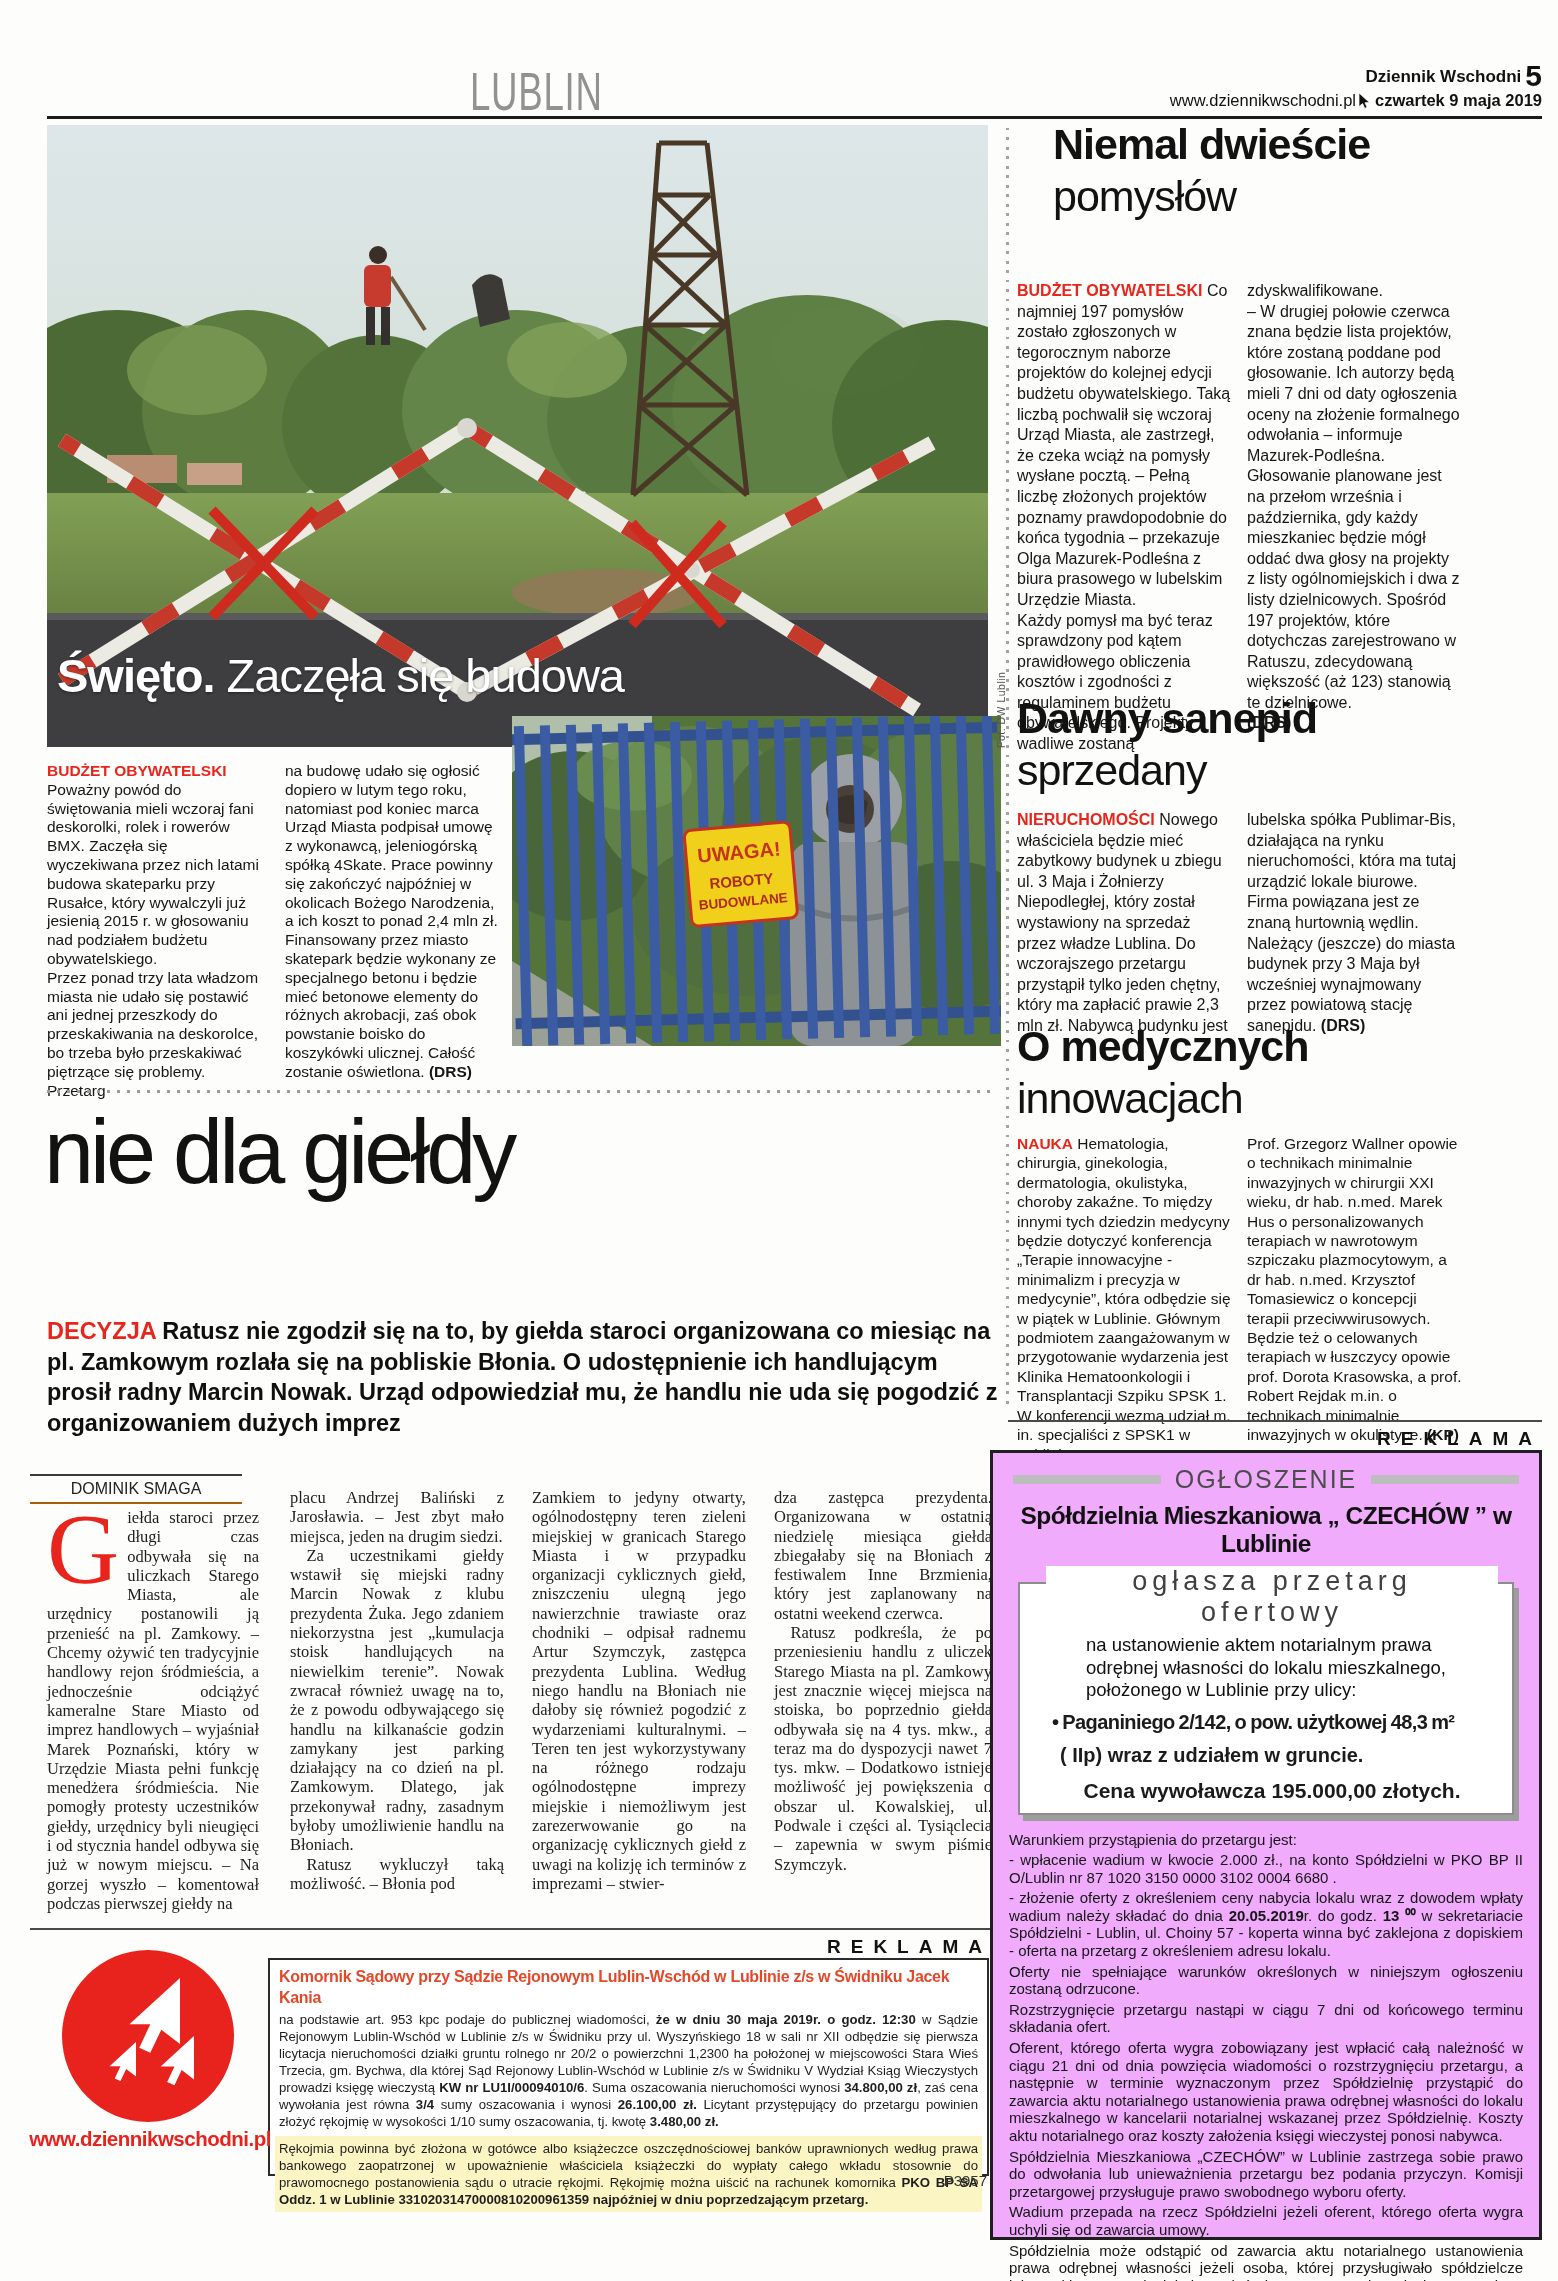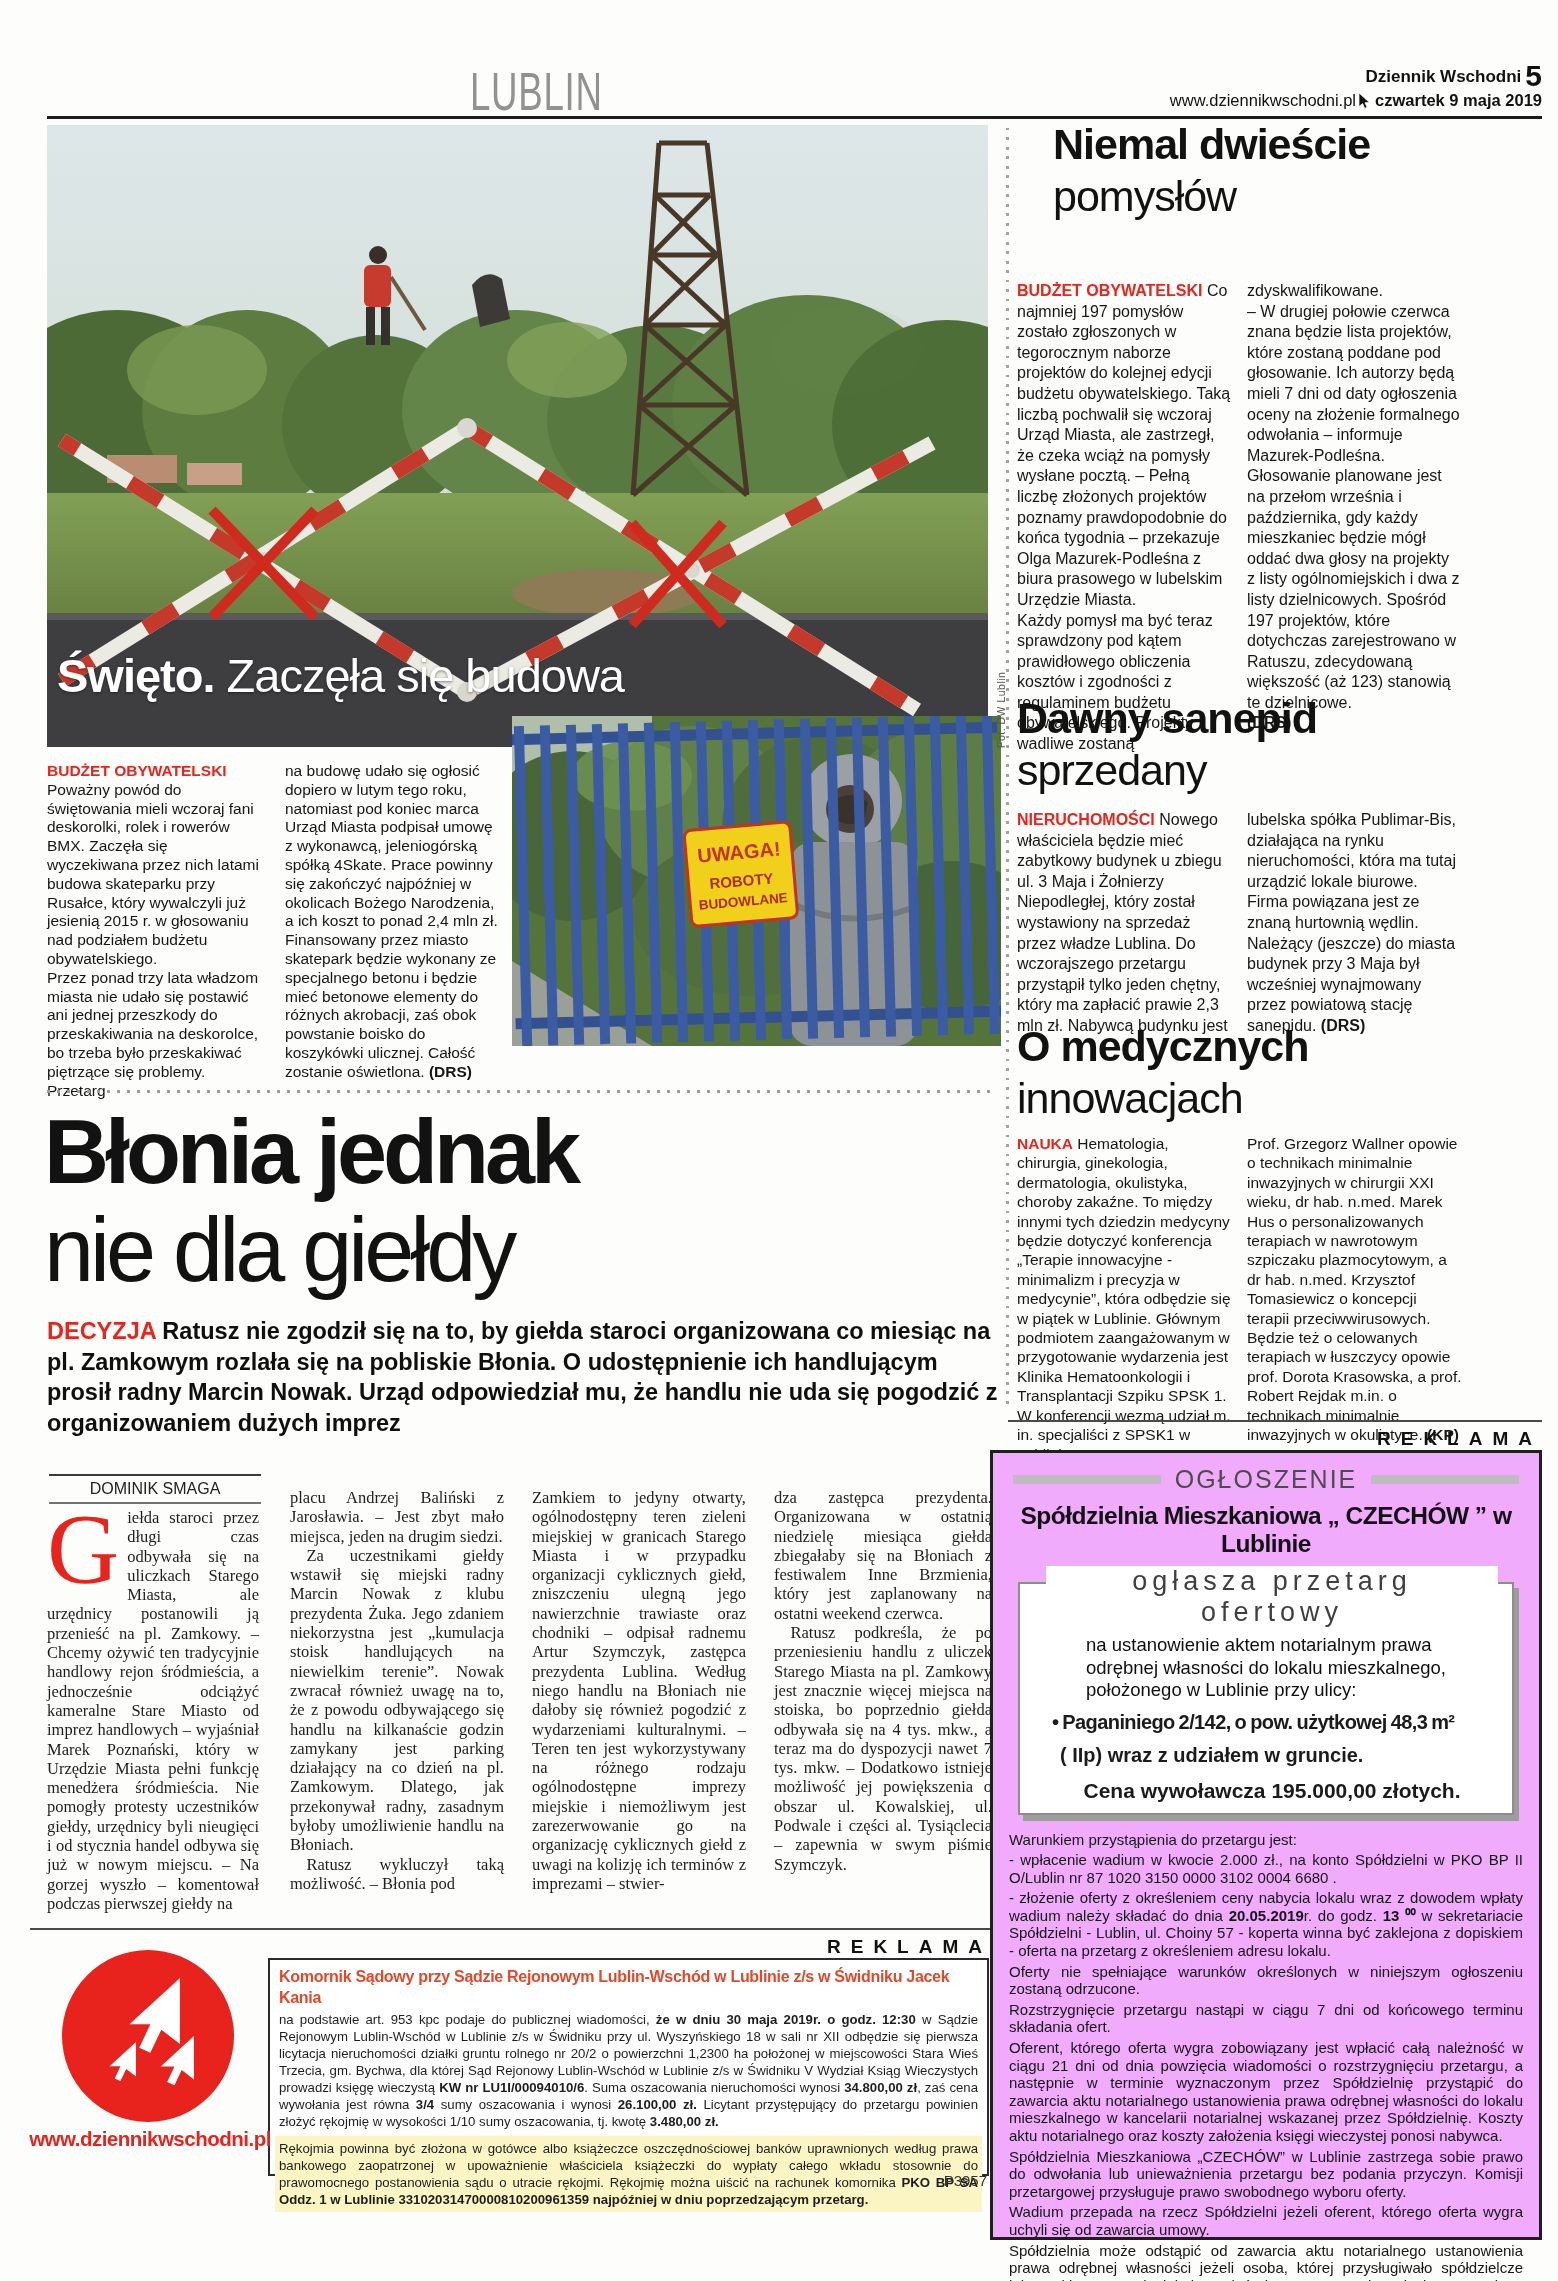--- a/index.html
+++ b/index.html
@@ -39,22 +39,22 @@
   .coltext{font-size:15.5px;line-height:18.8px;white-space:pre-line;color:#161616;}
   .rcol{font-size:16px;line-height:20.6px;white-space:pre-line;color:#161616;}
   .rcol b,.coltext b{font-weight:bold;}
   .rhead{font-size:43px;line-height:52px;letter-spacing:-1px;color:#121212;}
   .rhead .tb{font-weight:bold;}
 
   
   .main-title{left:44px;top:1103px;font-size:90px;line-height:98px;letter-spacing:-4px;color:#121212;}
   .main-title .tb{font-weight:bold;}
   .lead{left:47px;top:1316px;width:952px;font-size:23.5px;line-height:30.5px;font-weight:bold;color:#0f0f0f;}
-  .byline{left:49px;top:1474px;width:212px;text-align:center;font-size:16px;color:#222;
-          border-top:2px solid #3a3a3a;border-bottom:2px solid #737373;padding:4px 0;}
+  .byline{left:30px;top:1474px;width:212px;text-align:center;font-size:16px;color:#222;
+          border-top:2px solid #3a3a3a;border-bottom:2px solid #a16207;padding:4px 0;}
   .serifcol{font-family:"Liberation Serif",serif;font-size:16.5px;line-height:19.3px;
             text-align:justify;white-space:pre-line;color:#1d1d1d;}
   .dropcap{float:left;font-family:"Liberation Serif",serif;font-size:100px;line-height:78px;
            color:#e8251c;padding:2px 8px 0 0;font-weight:400;}
 
   
   .rek-rule{height:2px;background:#4a4a4a;}
   .rek-label{text-align:right;font-size:19px;font-weight:bold;letter-spacing:10px;color:#111;}
 
   
@@ -272,21 +272,20 @@
 
   <div class="abs rhead" style="left:1017px;top:1020px;">
     <div class="tb">O medycznych</div>
     <div>innowacjach</div>
   </div>
   <div class="abs rcol" style="left:1017px;top:1134px;width:216px;font-size:15.5px;line-height:19.4px;"><span class="kicker">NAUKA</span> <span>Hematologia, chirurgia, ginekologia, dermatologia, okulistyka, choroby zakaźne. To między innymi tych dziedzin medycyny będzie dotyczyć konferencja „Terapie innowacyjne - minimalizm i precyzja w medycynie”, która odbędzie się w piątek w Lublinie. Głównym podmiotem zaangażowanym w przygotowanie wydarzenia jest Klinika Hematoonkologii i Transplantacji Szpiku SPSK 1.
 W konferencji wezmą udział m. in. specjaliści z SPSK1 w Lublinie.</span></div>
   <div class="abs rcol" style="left:1247px;top:1134px;width:216px;font-size:15.5px;line-height:19.4px;"><span>Prof. Grzegorz Wallner opowie o technikach minimalnie inwazyjnych w chirurgii XXI wieku, dr hab. n.med. Marek Hus o personalizowanych terapiach w nawrotowym szpiczaku plazmocytowym, a dr hab. n.med. Krzysztof Tomasiewicz o koncepcji terapii przeciwwirusowych.</span><br><span>Będzie też o celowanych terapiach w łuszczycy opowie prof. Dorota Krasowska, a prof. Robert Rejdak m.in. o technikach minimalnie inwazyjnych w okulistyce. </span><b>(KP)</b></div>
 
   <div class="abs main-title">
-    <div class="tb">Błonia jednak</div>
     <div>nie dla giełdy</div>
   </div>
   <div class="abs lead"><span class="kicker">DECYZJA</span> <span>Ratusz nie zgodził się na to, by giełda staroci organizowana co miesiąc na pl. Zamkowym rozlała się na pobliskie Błonia. O udostępnienie ich handlującym prosił radny Marcin Nowak. Urząd odpowiedział mu, że handlu nie uda się pogodzić z organizowaniem dużych imprez</span></div>
 
   <div class="abs byline">DOMINIK SMAGA</div>
 
   <div class="abs serifcol" style="left:47px;top:1508px;width:212px;"><span class="dropcap">G</span><span>iełda staroci przez długi czas odbywała się na uliczkach Starego Miasta, ale urzędnicy postanowili ją przenieść na pl. Zamkowy. – Chcemy ożywić ten tradycyjnie handlowy rejon śródmieścia, a jednocześnie odciążyć kameralne Stare Miasto od imprez handlowych – wyjaśniał Marek Poznański, który w Urzędzie Miasta pełni funkcję menedżera śródmieścia. Nie pomogły protesty uczestników giełdy, urzędnicy byli nieugięci i od stycznia handel odbywa się już w nowym miejscu. – Na gorzej wyszło – komentował podczas pierwszej giełdy na</span></div>
   <div class="abs serifcol" style="left:290px;top:1488px;width:214px;">placu Andrzej Baliński z Jarosławia. – Jest zbyt mało miejsca, jeden na drugim siedzi.
   Za uczestnikami giełdy wstawił się miejski radny Marcin Nowak z klubu prezydenta Żuka. Jego zdaniem niekorzystna jest „kumulacja stoisk handlujących na niewielkim terenie”. Nowak zwracał również uwagę na to, że z powodu odbywającego się handlu na kilkanaście godzin zamykany jest parking działający na co dzień na pl. Zamkowym. Dlatego, jak przekonywał radny, zasadnym byłoby umożliwienie handlu na Błoniach.
   Ratusz wykluczył taką możliwość. – Błonia pod</div>

